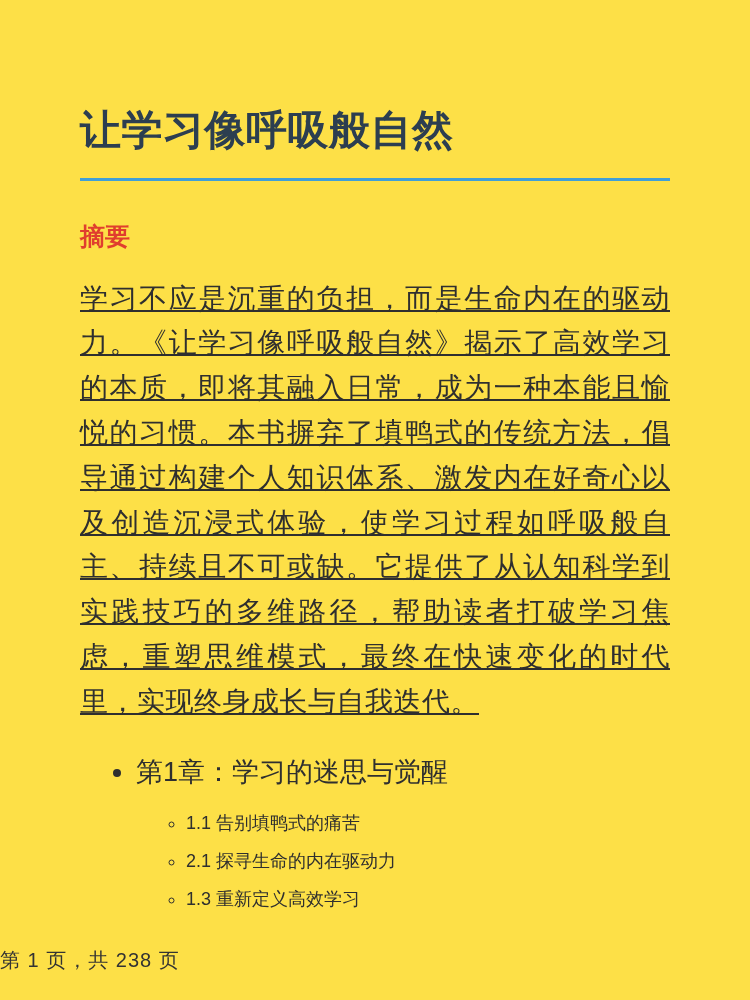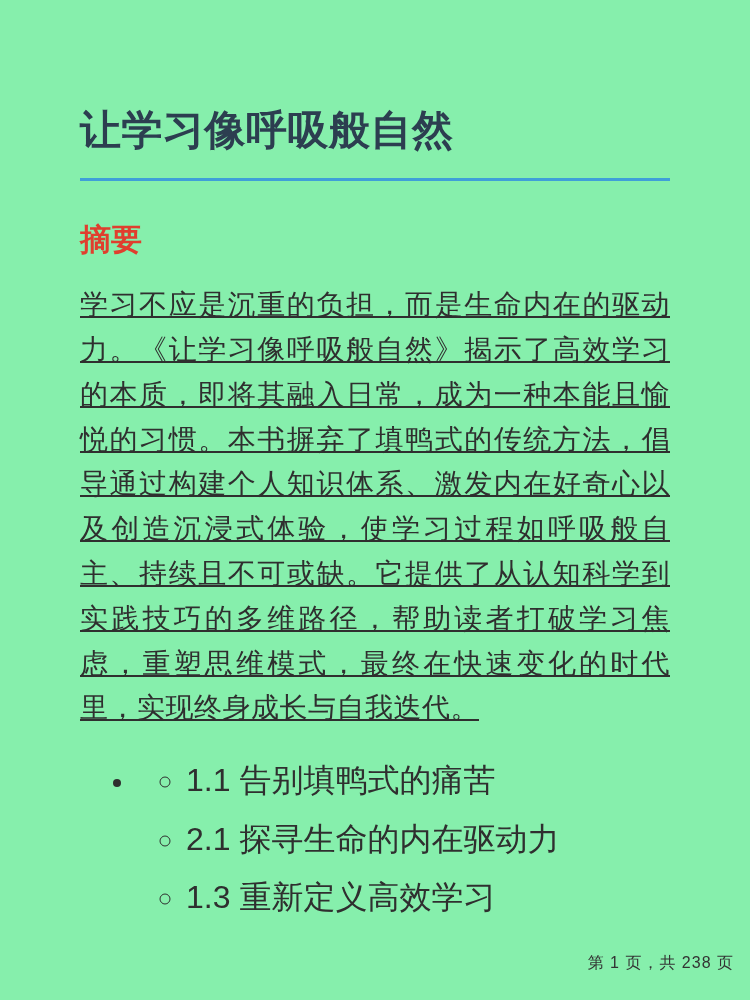--- a/index.html
+++ b/index.html
@@ -6,41 +6,41 @@
     margin: 0;
     padding: 0;
     background: #ffffff;
     font-family: "Liberation Sans", "DejaVu Sans", sans-serif;
   }
   .page {
     position: relative;
     width: 750px;
     height: 1000px;
     margin: 0 auto;
-    background: #86efac;
+    background: #fde047;
     box-sizing: border-box;
     padding: 106px 80px 0 80px;
     overflow: hidden;
   }
   h1.doc-title {
     margin: 0;
     font-size: 41px;
     font-weight: 700;
     color: #2c3e50;
     line-height: 1.2;
     letter-spacing: 0.5px;
   }
   .title-rule {
     border: none;
     border-top: 3px solid #3f9fd8;
     margin: 23px 0 0 0;
   }
   h2.section-heading {
     margin: 42px 0 0 0;
-    font-size: 31px;
+    font-size: 25px;
     font-weight: 700;
     color: #e03e2e;
     line-height: 1.1;
   }
   p.abstract-body {
     margin: 26px 0 0 0;
     font-size: 28px;
     line-height: 1.6;
     color: #2f2f2f;
     text-align: justify;
@@ -57,52 +57,53 @@
     font-size: 27px;
     line-height: 1.6;
     margin-bottom: 14px;
   }
   ul.toc-level2 {
     margin: 16px 0 0 0;
     padding-left: 50px;
     list-style-type: circle;
   }
   ul.toc-level2 > li {
-    font-size: 32px;
+    font-size: 18px;
     line-height: 1.45;
     margin-bottom: 12px;
     color: #2f2f2f;
   }
   .page-footer {
     position: absolute;
     left: 0;
-    right: 16px;
+    right: 8px;
     bottom: 26px;
-    text-align: right;
-    font-size: 16px;
+    text-align: left;
+    font-size: 20px;
     color: #333333;
     letter-spacing: 1px;
   }
 </style>
 </head>
 <body>
 
 <div class="page">
 
   <h1 class="doc-title">让学习像呼吸般自然</h1>
 
   <hr class="title-rule">
 
   <h2 class="section-heading">摘要</h2>
 
   <p class="abstract-body">学习不应是沉重的负担，而是生命内在的驱动力。《让学习像呼吸般自然》揭示了高效学习的本质，即将其融入日常，成为一种本能且愉悦的习惯。本书摒弃了填鸭式的传统方法，倡导通过构建个人知识体系、激发内在好奇心以及创造沉浸式体验，使学习过程如呼吸般自主、持续且不可或缺。它提供了从认知科学到实践技巧的多维路径，帮助读者打破学习焦虑，重塑思维模式，最终在快速变化的时代里，实现终身成长与自我迭代。</p>
 
 
   <ul class="toc-level1">
     <li>
+      <span>第1章：学习的迷思与觉醒</span>
       <ul class="toc-level2">
         <li>1.1 告别填鸭式的痛苦</li>
         <li>2.1 探寻生命的内在驱动力</li>
         <li>1.3 重新定义高效学习</li>
       </ul>
     </li>
   </ul>
 
   <div class="page-footer">第 1 页，共 238 页</div>
 

